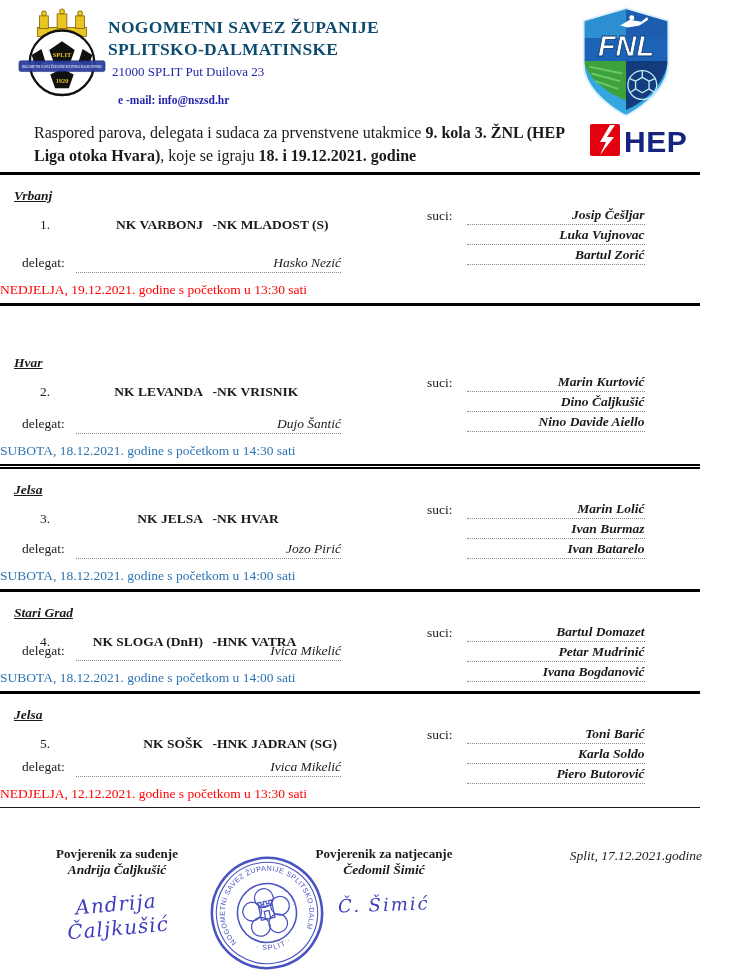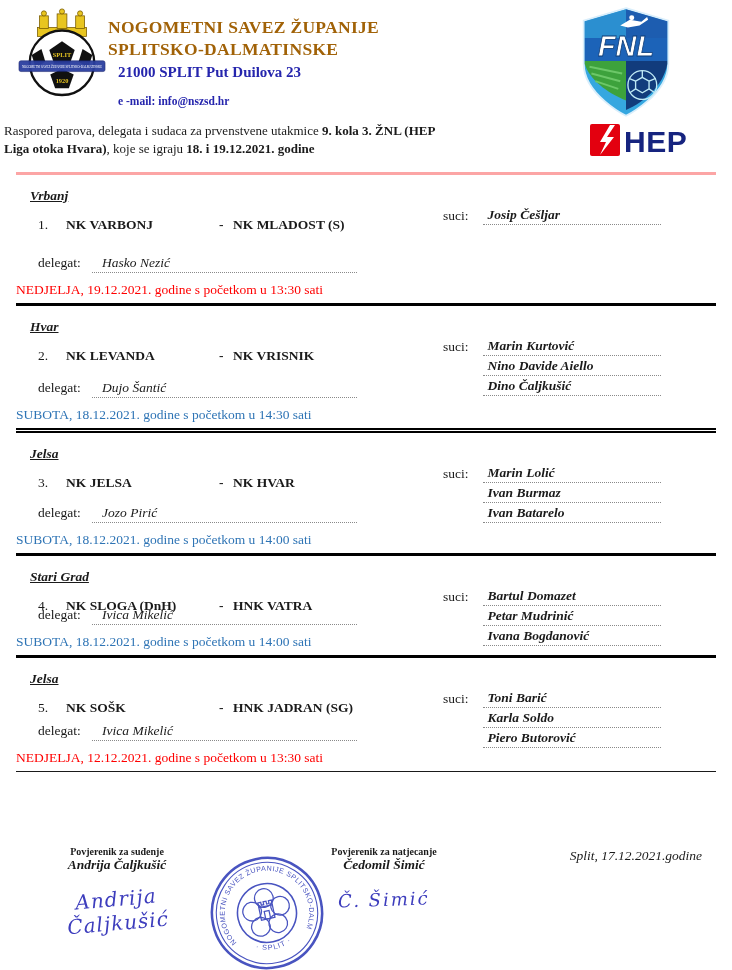--- a/index.html
+++ b/index.html
@@ -2,35 +2,35 @@
 <html><head>
 <meta charset="utf-8">
 <style>
   html,body{margin:0;padding:0;background:#fff;}
   .page{position:relative;width:732px;height:970px;background:#ffffff;overflow:hidden;
         font-family:"Liberation Serif", serif;color:#1a1a1a;}
 
   
   .club-logo{position:absolute;left:18px;top:6px;width:88px;height:94px;}
   .org-block{position:absolute;left:108px;top:16px;}
-  .org-line{font-weight:bold;color:#a16207;font-size:17.5px;line-height:1.28;letter-spacing:.3px;}
-  .org-addr{font-weight:bold;color:#2525ad;font-size:15px;margin-left:10px;margin-top:3px;}
+  .org-line{font-weight:bold;color:#0c4a6e;font-size:17.5px;line-height:1.28;letter-spacing:.3px;}
+  .org-addr{font-weight:normal;color:#2525ad;font-size:13px;margin-left:4px;margin-top:3px;}
   .org-mail{font-weight:bold;color:#2525ad;font-size:11.5px;margin-left:10px;margin-top:14px;}
   .fnl-logo{position:absolute;left:578px;top:6px;width:96px;height:112px;}
   .hep-logo{position:absolute;left:588px;top:121px;width:100px;height:38px;}
 
   
-  .intro{position:absolute;left:4px;top:122px;width:580px;font-size:13px;line-height:1.42;}
+  .intro{position:absolute;left:34px;top:122px;width:580px;font-size:16px;line-height:1.42;}
   .intro b{font-weight:bold;}
 
   
-  .sections{position:absolute;left:16px;top:172px;width:700px;border-top:3px solid #fca5a5;}
+  .sections{position:absolute;left:0;top:172px;width:700px;border-top:3px solid #000000;text-align:right;}
   .sec{position:relative;box-sizing:border-box;}
   .s1{height:131px;border-bottom:3px solid #000;}
-  .s2{height:127px;border-bottom:5px double #000;}
+  .s2{height:127px;border-bottom:5px double #000;margin-top:36px;}
   .s3{height:123px;border-bottom:3px solid #000;}
   .s4{height:102px;border-bottom:3px solid #000;}
   .s5{height:114px;border-bottom:1.5px solid #1a1a1a;}
   .venue{padding-top:13px;margin-left:14px;font-size:13.5px;font-weight:bold;font-style:italic;
          text-decoration:underline;display:table;}
   .teams-row{margin-top:13px;margin-left:22px;font-size:13.5px;display:flex;}
   .num{width:28px;font-weight:normal;}
   .home{width:153px;font-weight:bold;}
   .dash{width:14px;font-weight:bold;}
   .away{font-weight:bold;}
@@ -42,21 +42,21 @@
   .suci-label{font-size:13.5px;margin-right:14px;margin-top:1px;}
   .ref-list{width:178px;}
   .ref{font-size:13.5px;font-weight:bold;font-style:italic;border-bottom:1px dotted #8a8a8a;
        padding:0 0 1px 5px;margin-bottom:2px;white-space:nowrap;}
 
   
   .footer{position:absolute;left:16px;top:846px;width:700px;height:124px;}
   .f-col{position:absolute;text-align:center;}
   .f-left{left:10px;width:182px;}
   .f-mid{left:273px;width:190px;}
-  .f-title{font-weight:bold;font-size:10px;}
+  .f-title{font-weight:bold;font-size:13px;}
   .f-name{font-weight:bold;font-style:italic;font-size:13.5px;}
   .sig{font-family:"DejaVu Serif", serif;font-style:italic;color:#3d3dbd;}
   .sig-left{display:inline-block;margin-top:14px;font-size:20px;transform:rotate(-5deg);letter-spacing:1px;}
   .sig-right{display:inline-block;margin-top:16px;font-size:18px;transform:rotate(-2deg);letter-spacing:2px;}
   .place-date{position:absolute;right:14px;top:2px;font-style:italic;font-size:13.5px;}
   .stamp{position:absolute;left:192px;top:8px;width:118px;height:118px;transform:rotate(-12deg);opacity:.92;}
 </style>
 </head>
 <body>
 
@@ -139,20 +139,22 @@
       <div class="teams-row">
         <span class="num">1.</span>
         <span class="home">NK VARBONJ</span>
         <span class="dash">-</span>
         <span class="away">NK MLADOST (S)</span>
       </div>
       <div class="suci-block">
         <span class="suci-label">suci:</span>
         <div class="ref-list">
           <div class="ref">Josip Češljar</div>
+          <div class="ref">Luka Vujnovac</div>
+          <div class="ref">Bartul Zorić</div>
         </div>
       </div>
       <div class="delegat-row">
         <span>delegat:</span>
         <span class="delegat-name">Hasko Nezić</span>
       </div>
       <div class="date-row" style="color: rgb(255, 0, 0);">NEDJELJA, 19.12.2021. godine s početkom u 13:30 sati</div>
     </section>
 
     <section class="sec s2">
@@ -160,22 +162,22 @@
       <div class="teams-row">
         <span class="num">2.</span>
         <span class="home">NK LEVANDA</span>
         <span class="dash">-</span>
         <span class="away">NK VRISNIK</span>
       </div>
       <div class="suci-block">
         <span class="suci-label">suci:</span>
         <div class="ref-list">
           <div class="ref">Marin Kurtović</div>
+          <div class="ref">Dino Čaljkušić</div>
           <div class="ref">Nino Davide Aiello</div>
-          <div class="ref">Dino Čaljkušić</div>
         </div>
       </div>
       <div class="delegat-row">
         <span>delegat:</span>
         <span class="delegat-name">Dujo Šantić</span>
       </div>
       <div class="date-row" style="color: rgb(46, 116, 181);">SUBOTA, 18.12.2021. godine s početkom u 14:30 sati</div>
     </section>
 
     <section class="sec s3">

